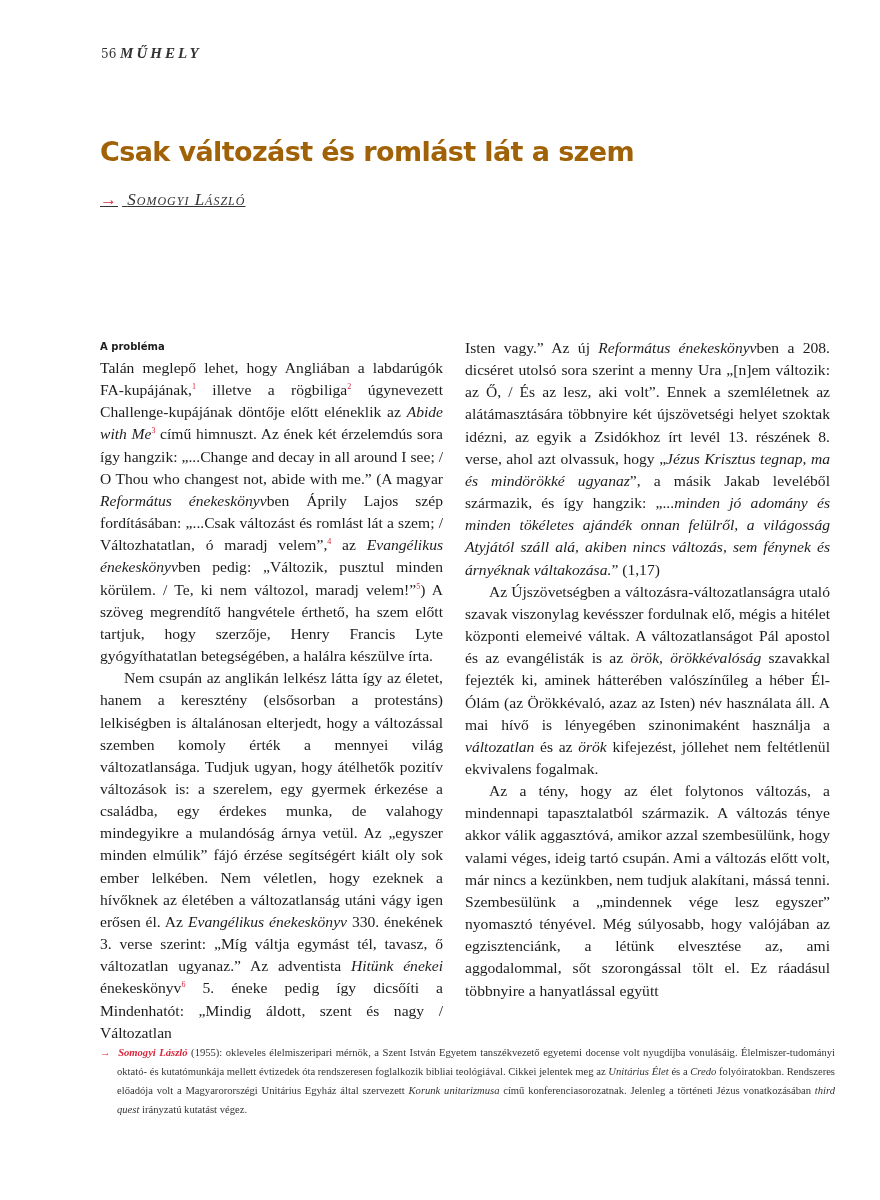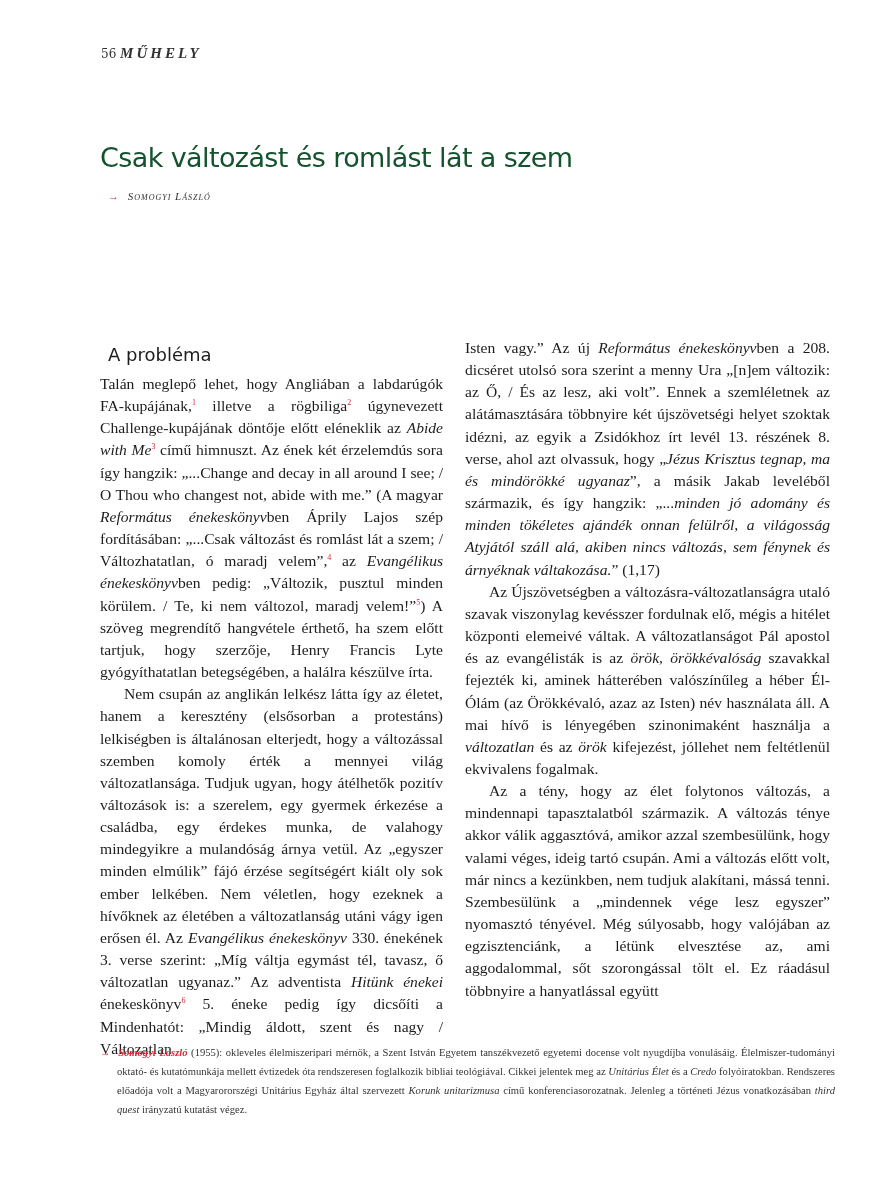--- a/index.html
+++ b/index.html
@@ -1,29 +1,29 @@
 <!DOCTYPE html>
 <html><head>
 <meta charset="utf-8">
 <style>
   html, body { margin: 0; padding: 0; background: #ffffff; }
   body { width: 880px; height: 1200px; position: relative; overflow: hidden; color: #1c1c1c; }
   .running-head { position: absolute; left: 101px; top: 45px; font-family: "DejaVu Serif", serif; font-size: 12px; color: #333; }
   .running-head .page-no { }
   .running-head .section { font-style: italic; letter-spacing: 3px; font-size: 15px; font-weight: bold; font-family: Liberation Serif, serif; }
-  .title { position: absolute; left: 100px; top: 142px; margin: 0; font-family: "DejaVu Sans", sans-serif; font-weight: normal; font-size: 27px; letter-spacing: -0.6px; color: #14532d; }
-  .byline { position: absolute; left: 108px; top: 190px; font-family: "Liberation Serif", serif; font-style: italic; font-size: 11px; color: #333; letter-spacing: 1px; }
+  .title { position: absolute; left: 100px; top: 136px; margin: 0; font-family: "DejaVu Sans", sans-serif; font-weight: bold; font-size: 27px; letter-spacing: -0.6px; color: #a16207; }
+  .byline { position: absolute; left: 100px; top: 190px; font-family: "Liberation Serif", serif; font-style: italic; font-size: 17px; color: #333; letter-spacing: 1px; text-decoration: underline; }
   .arrow { color: #d8263a; font-style: normal; margin-right: 4px; }
   .smallcaps { font-variant: small-caps; }
   .col { position: absolute; top: 337px; width: 343px; font-family: "Liberation Serif", serif; font-size: 15.6px; line-height: 22.15px; text-align: justify; hyphens: manual; }
   .col.left { left: 100px; }
   .col.right { left: 465px; width: 365px; }
   .col p { margin: 0; }
   .col p.indent { text-indent: 24px; }
-  .subhead { font-family: "DejaVu Sans", sans-serif; font-weight: normal; font-size: 18px; margin: 8px; line-height: 20px; }
+  .subhead { font-family: "DejaVu Sans", sans-serif; font-weight: bold; font-size: 10px; margin: 0; line-height: 20px; }
   sup.fn { color: #d8263a; font-size: 8px; vertical-align: super; line-height: 0; }
   i { font-style: italic; }
   .footnote { position: absolute; left: 100px; top: 1043px; width: 735px; font-family: "Liberation Serif", serif; font-size: 10.6px; line-height: 19px; color: #333; text-align: justify; }
   .footnote .name { color: #d8263a; font-style: italic; font-weight: bold; }
   .footnote .body { padding-left: 17px; text-indent: -17px; }
 </style>
 </head>
 <body>
 
 <div class="running-head">

